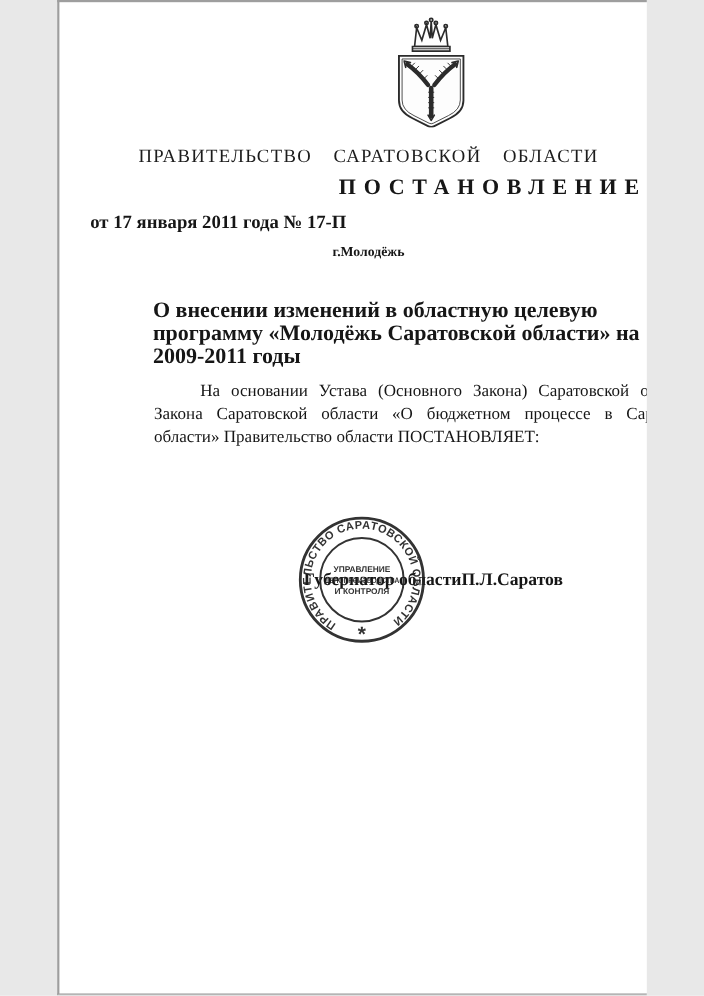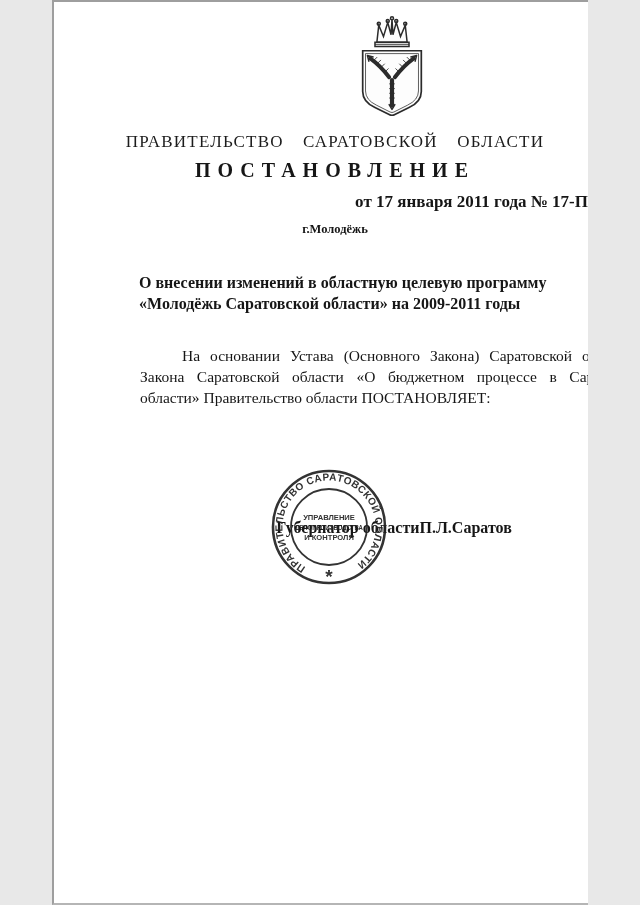--- a/index.html
+++ b/index.html
@@ -22,38 +22,38 @@
   .org-line{
     left:28px;right:0;top:130px;
     text-align:center;
     font-size:17px;
     letter-spacing:1.2px;
     word-spacing:14px;
     color:#1c1c1c;
   }
   .doc-type{
     left:28px;right:0;top:157px;
-    text-align:center;
+    text-align:right;
     font-size:20px;font-weight:bold;
     letter-spacing:7px;
   }
   .date-line{
     left:28px;right:0;top:190px;
-    text-align:right;
+    text-align:left;
     font-size:17px;font-weight:bold;
   }
   .city{
     left:28px;right:0;top:220px;
     text-align:center;
     font-size:12.5px;font-weight:bold;
   }
   
   .subject{
     left:85px;top:270px;width:445px;
-    font-size:16px;font-weight:bold;
+    font-size:20px;font-weight:bold;
     line-height:21px;
   }
   
   .body-text{
     left:86px;top:343px;width:512px;
     font-size:15.5px;line-height:21px;
     text-align:justify;
   }
   .body-text p{margin:0;text-indent:42px;}
   

